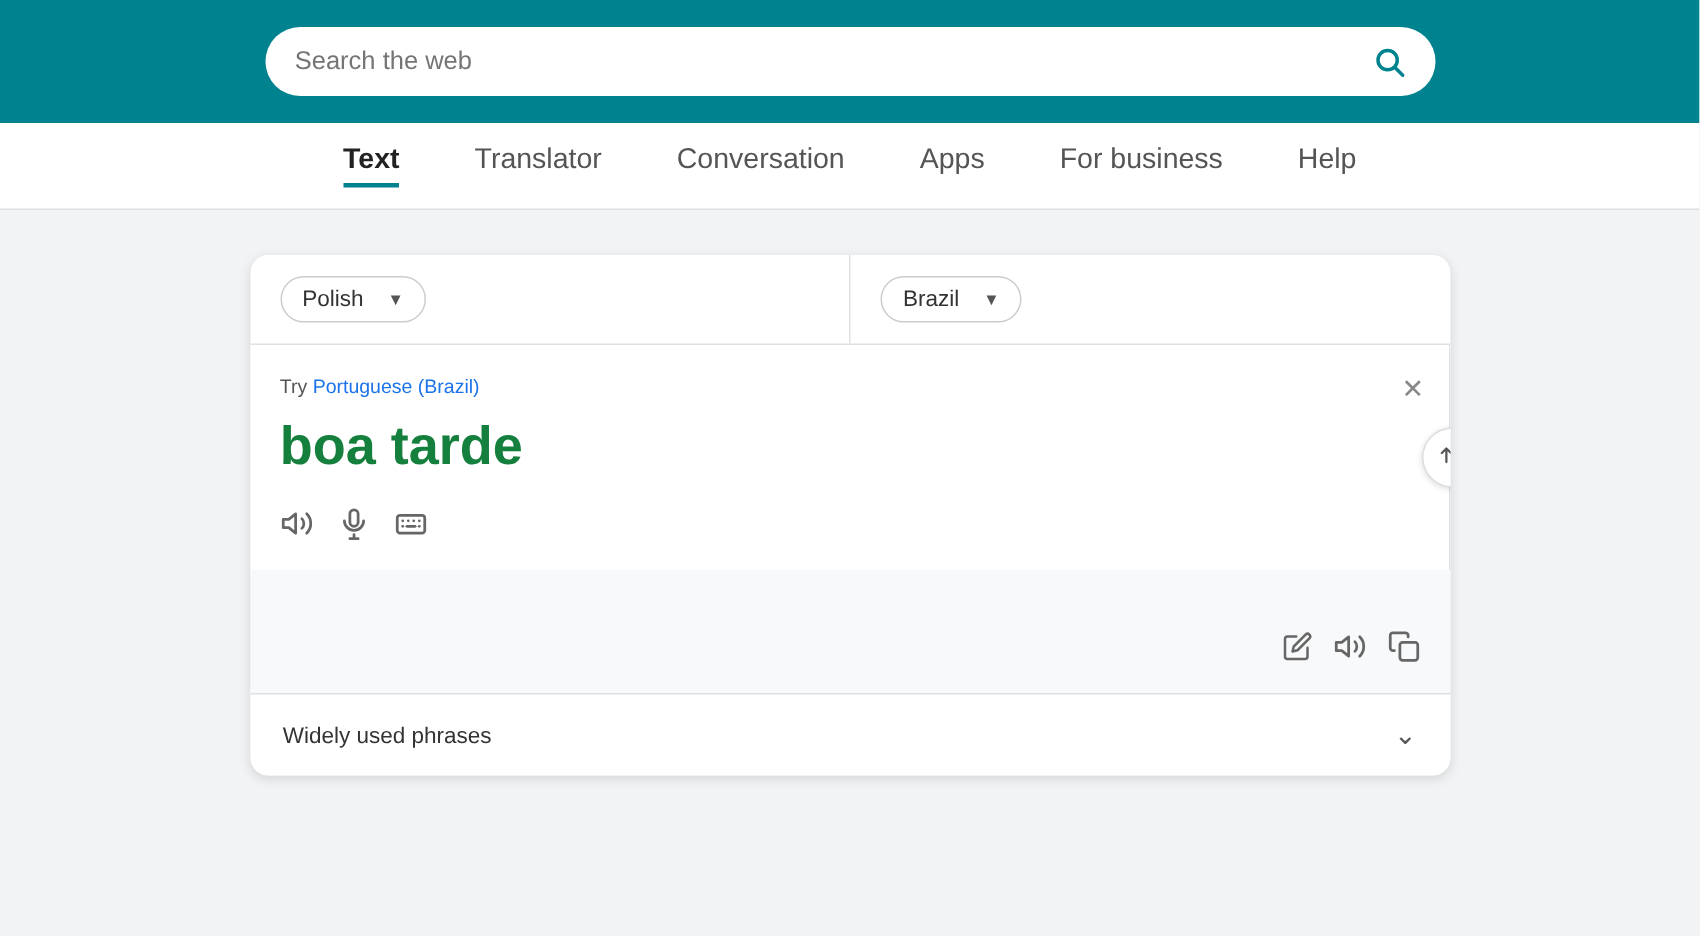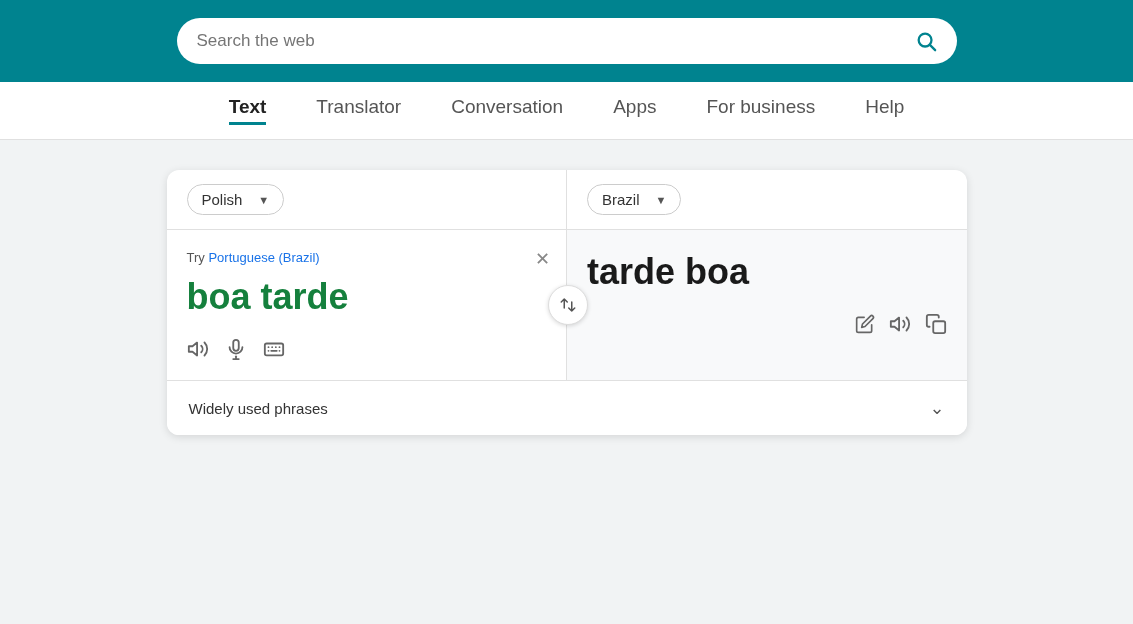--- a/index.html
+++ b/index.html
@@ -199,20 +199,21 @@
       align-items: center;
       gap: 14px;
       margin-top: 20px;
       justify-content: flex-end;
     }
 
     
     .panels-wrapper {
       display: flex;
       position: relative;
+      flex-direction: column;
     }
 
     
     .phrases-row {
       border-top: 1px solid #e0e0e0;
       display: flex;
       align-items: center;
       justify-content: space-between;
       padding: 16px 22px;
       cursor: pointer;
@@ -310,21 +311,20 @@
 
         <button class="swap-btn">
           <svg width="18" height="18" viewBox="0 0 24 24" fill="none" stroke="#555" stroke-width="2" stroke-linecap="round" stroke-linejoin="round">
             <path d="M7 16V4m0 0L3 8m4-4l4 4"></path>
             <path d="M17 8v12m0 0l4-4m-4 4l-4-4"></path>
           </svg>
         </button>
       </div>
 
       <div class="panel-right">
-        <div class="output-text">tarde boa</div>
         <div class="panel-icons-right">
           <button class="icon-btn">
             <svg width="20" height="20" viewBox="0 0 24 24" fill="none" stroke="currentColor" stroke-width="2" stroke-linecap="round" stroke-linejoin="round">
               <path d="M11 4H4a2 2 0 0 0-2 2v14a2 2 0 0 0 2 2h14a2 2 0 0 0 2-2v-7"></path>
               <path d="M18.5 2.5a2.121 2.121 0 0 1 3 3L12 15l-4 1 1-4 9.5-9.5z"></path>
             </svg>
           </button>
           <button class="icon-btn">
             <svg width="22" height="22" viewBox="0 0 24 24" fill="none" stroke="currentColor" stroke-width="2" stroke-linecap="round" stroke-linejoin="round">
               <polygon points="11 5 6 9 2 9 2 15 6 15 11 19 11 5"></polygon>

